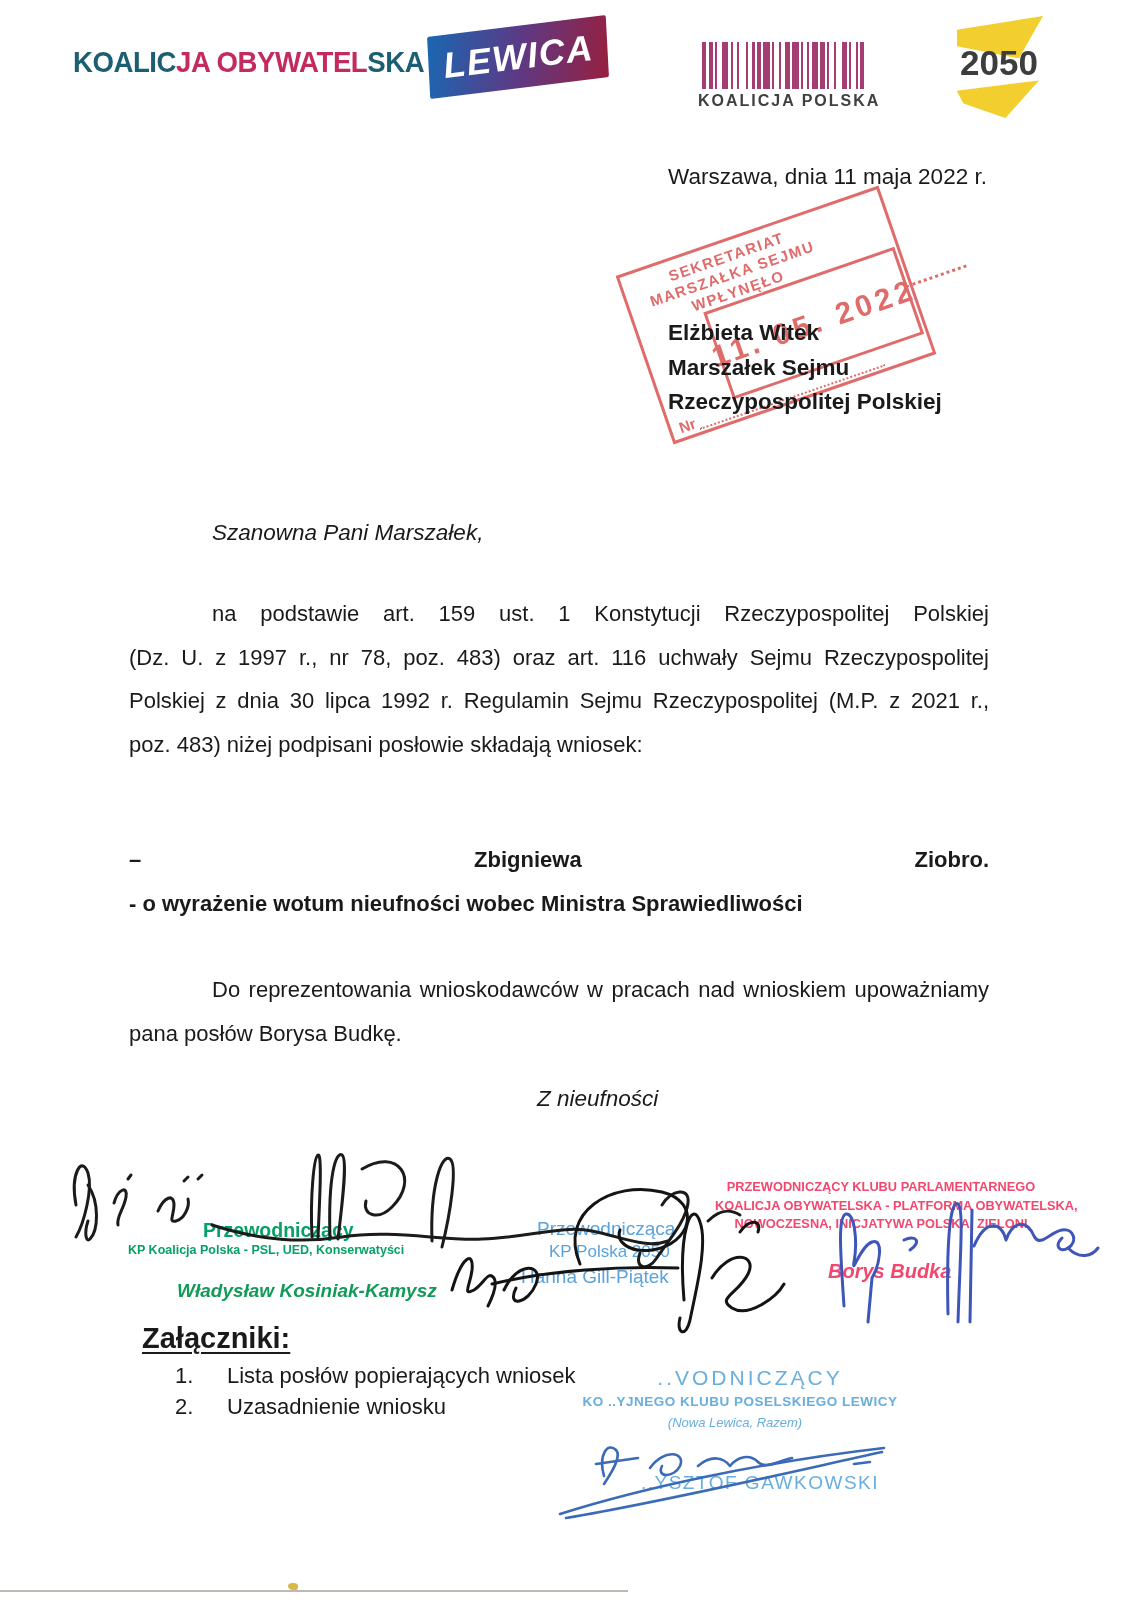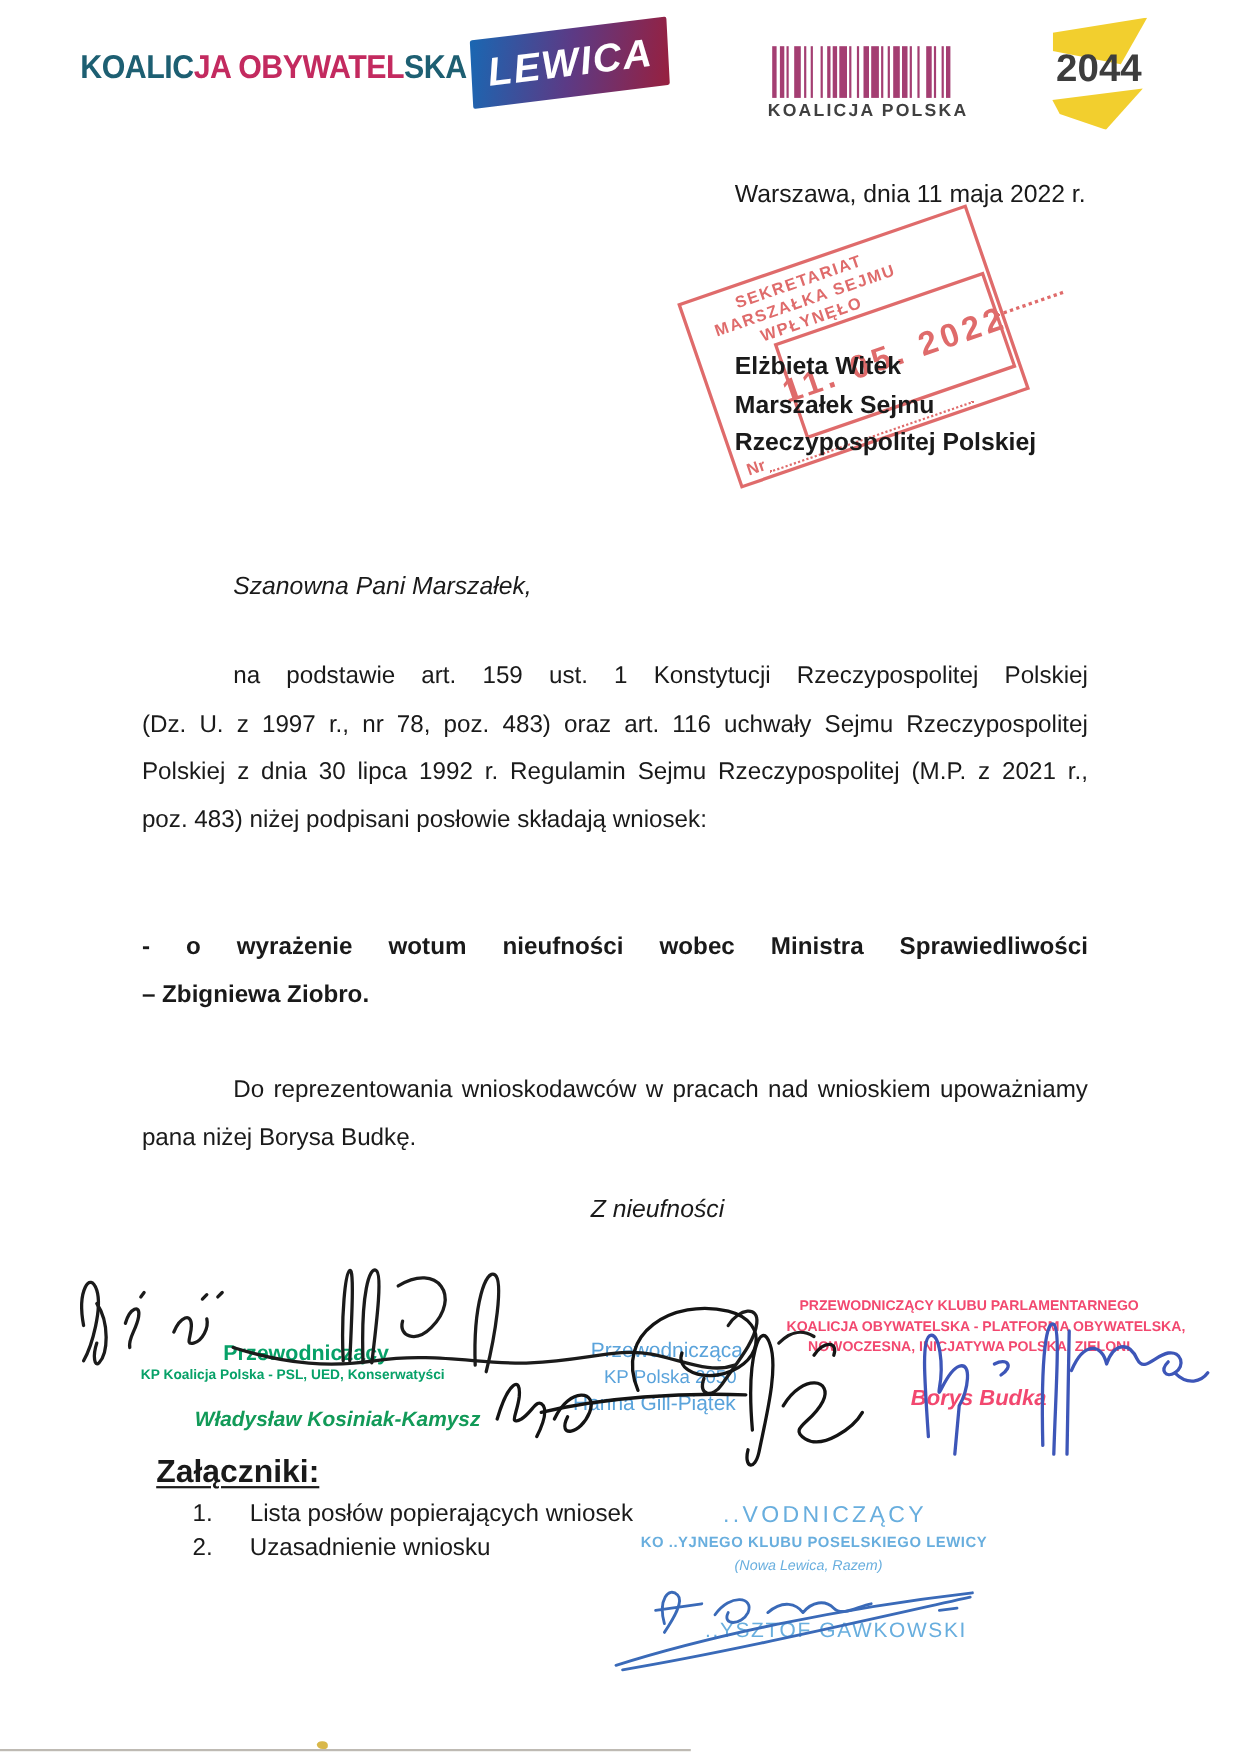--- a/index.html
+++ b/index.html
@@ -144,21 +144,21 @@
     <span class="space" style="width: 4.4px;"></span>
     <span class="bar" style="width: 2.2px;"></span>
     <span class="space" style="width: 2.2px;"></span>
     <span class="bar" style="width: 4.4px;"></span>
   </div>
 <div class="abs kp-label" style="color: #404040;">KOALICJA POLSKA</div>
 
 <div class="abs p2050">
   <div class="shape-top" style="background-color: rgb(242, 207, 46);"></div>
   <div class="shape-bottom" style="background-color: rgb(242, 207, 46);"></div>
-  <div class="p2050-text" style="color: rgb(61, 61, 61);">2044</div>
+  <div class="p2050-text" style="color: rgb(61, 61, 61);">2050</div>
 </div>
 
 <div class="abs date-line">Warszawa, dnia 11 maja 2022 r.</div>
 
 <div class="abs stamp" style="color: rgb(221, 95, 95);">
   <div class="stamp-org">
       <div class="line">SEKRETARIAT</div>
       <div class="line">MARSZAŁKA SEJMU</div>
       <div class="line">WPŁYNĘŁO</div>
     </div>
@@ -181,27 +181,27 @@
 <div class="abs salutation">Szanowna Pani Marszałek,</div>
 
 <div class="abs para p-legal indent-first">
     <div class="line">na podstawie art. 159 ust. 1 Konstytucji Rzeczypospolitej Polskiej</div>
     <div class="line">(Dz. U. z 1997 r., nr 78, poz. 483) oraz art. 116 uchwały Sejmu Rzeczypospolitej</div>
     <div class="line">Polskiej z dnia 30 lipca 1992 r. Regulamin Sejmu Rzeczypospolitej (M.P. z 2021 r.,</div>
     <div class="line">poz. 483) niżej podpisani posłowie składają wniosek:</div>
   </div>
 
 <div class="abs para p-motion">
+    <div class="line">– Zbigniewa Ziobro.</div>
     <div class="line">- o wyrażenie wotum nieufności wobec Ministra Sprawiedliwości</div>
-    <div class="line">– Zbigniewa Ziobro.</div>
   </div>
 
 <div class="abs para p-repr indent-first">
     <div class="line">Do reprezentowania wnioskodawców w pracach nad wnioskiem upoważniamy</div>
-    <div class="line">pana niżej Borysa Budkę.</div>
+    <div class="line">pana posłów Borysa Budkę.</div>
   </div>
 
 <div class="abs closing">Z nieufności</div>
 
 <div class="abs green-block kos-title" style="color: rgb(7, 161, 104);">Przewodniczący</div>
 <div class="abs green-block kos-sub" style="color: rgb(7, 161, 104);">KP Koalicja Polska - PSL, UED, Konserwatyści</div>
 <div class="abs green-block kos-name" style="color: rgb(18, 154, 88);">Władysław Kosiniak-Kamysz</div>
 <svg class="sig sig-kosiniak" width="700" height="145" viewBox="0 0 700 145" stroke-width="3" style="color: rgb(27, 27, 27);">
   <path d="M14,60 C8,28 20,10 26,28 C31,44 22,78 14,92"></path>
   <path d="M26,40 C38,58 36,86 28,94 C24,98 22,88 26,76"></path>

